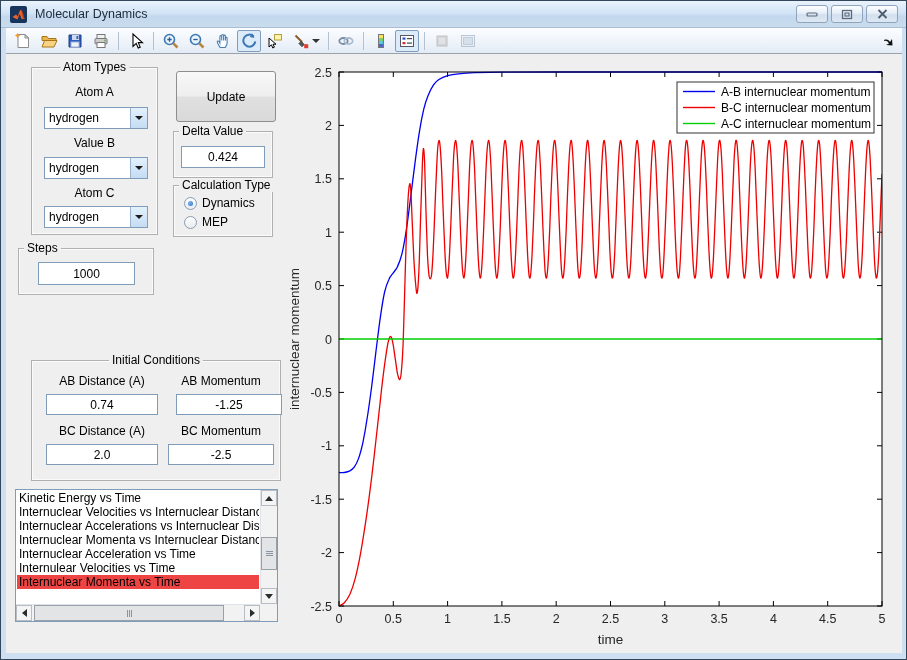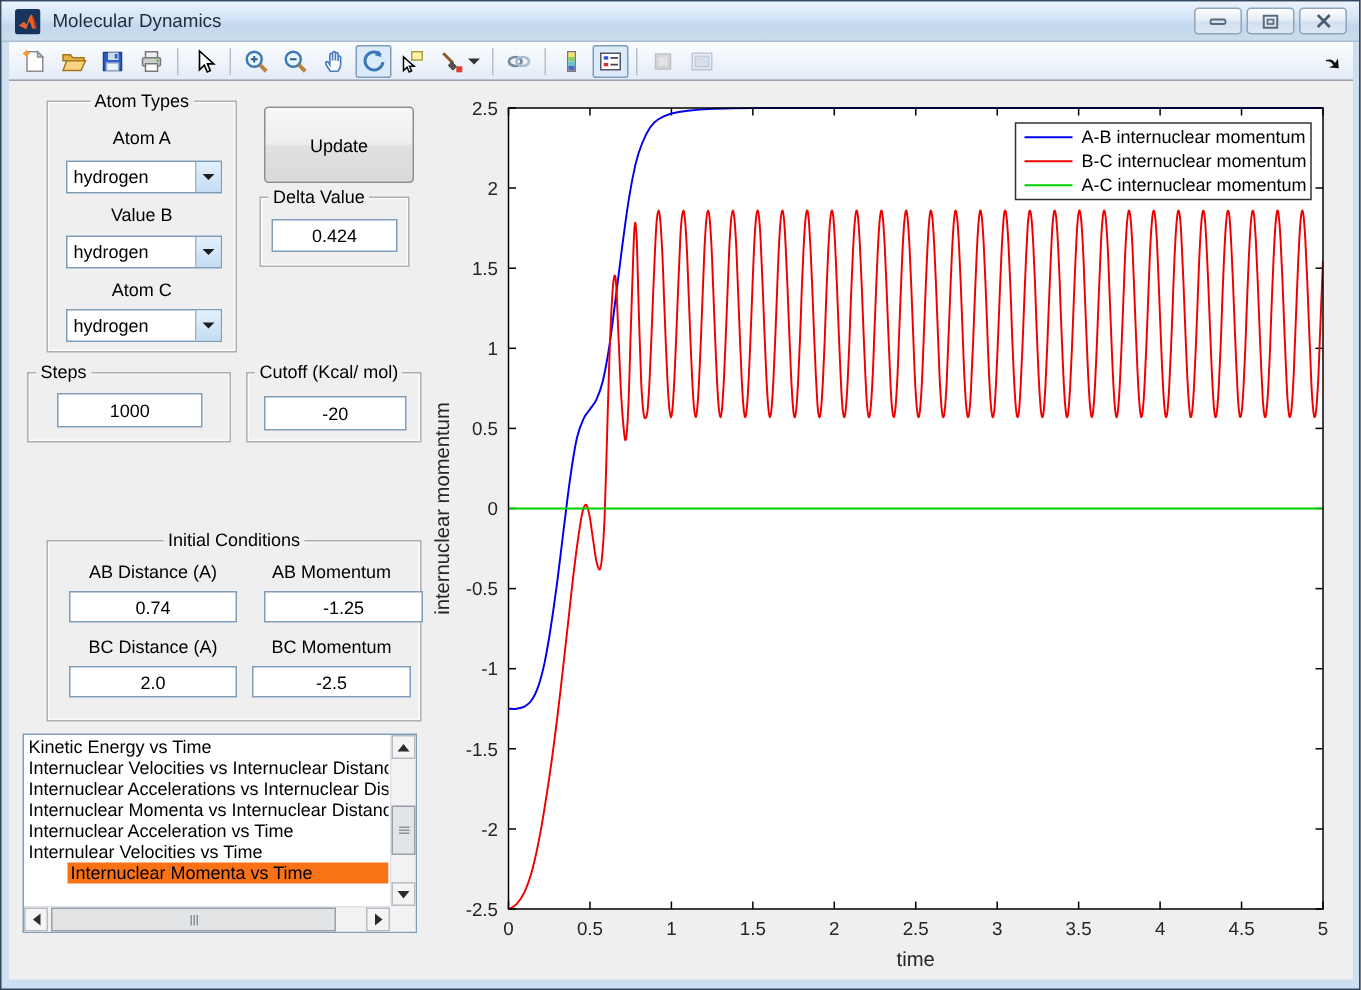--- a/index.html
+++ b/index.html
@@ -56,21 +56,21 @@
   #sl-left{left:0;}#sl-right{right:0;}
   #sl-thumb{position:absolute;left:19px;top:0;width:188px;height:19px;background:#f1f1f0;border:1px solid #82878f;}
   .tri-l{width:0;height:0;border-top:4px solid transparent;border-bottom:4px solid transparent;border-right:5px solid #2c2c2c;}
   .tri-r{width:0;height:0;border-top:4px solid transparent;border-bottom:4px solid transparent;border-left:5px solid #2c2c2c;}
   .tri-u{width:0;height:0;border-left:4px solid transparent;border-right:4px solid transparent;border-bottom:5px solid #2c2c2c;}
   .tri-d{width:0;height:0;border-left:4px solid transparent;border-right:4px solid transparent;border-top:5px solid #2c2c2c;}
   
   #listbox{position:absolute;left:14px;top:488px;width:263px;height:133px;background:#fff;border:1px solid #7f9db9;}
   #lb-items{position:absolute;left:1px;top:1px;right:18px;bottom:18px;overflow:hidden;}
   .lb-item{height:14px;line-height:14px;font-size:12px;padding-left:2px;white-space:nowrap;color:#000;}
-  .lb-item.selected{background:#f97316;margin-left:28px;}
+  .lb-item.selected{background:#ef4444;}
   .sb{position:absolute;background:#f2f2f2;}
   #lb-vsb{right:0;top:0;width:17px;bottom:17px;border-left:1px solid #dfe4ea;}
   #lb-hsb{left:0;bottom:0;height:17px;right:17px;border-top:1px solid #dfe4ea;}
   .sb-btn{position:absolute;background:#f4f4f4;border:1px solid #b8bdc4;display:flex;align-items:center;justify-content:center;}
   .sb-thumb{position:absolute;background:#e3e4e6;border:1px solid #9aa0a8;display:flex;align-items:center;justify-content:center;gap:1px;}
   .gripv{width:7px;height:1px;background:#8894a0;box-shadow:0 2px 0 #8894a0,0 -2px 0 #8894a0;}
   .griph{width:1px;height:7px;background:#8894a0;box-shadow:2px 0 0 #8894a0,-2px 0 0 #8894a0;}
   #lb-corner{position:absolute;right:0;bottom:0;width:17px;height:17px;background:#f2f2f2;}
   
   #chart-svg{position:absolute;left:285px;top:55px;}
@@ -252,30 +252,39 @@
       </div>
     </div>
 
     <button id="update-btn" style="top:17px;">Update</button>
 
     <div class="mlpanel" style="left:167px;top:77px;width:100px;height:47px;">
       <span class="ptitle left">Delta Value</span>
       <input class="mledit" style="left: 7px; top: 14px; width: 84px; height: 22px;" value="0.424">
     </div>
 
+    <div class="mlpanel" style="left:167px;top:131px;width:100px;height:52px;">
+      <span class="ptitle left">Calculation Type</span>
+      <div id="calc-options">
+          <div class="radio-row" style="left: 10px; top: 10px;">
+            <span class="radio on"></span>
+            <span>Dynamics</span>
+          </div>
+          <div class="radio-row" style="left: 10px; top: 29px;">
+            <span class="radio"></span>
+            <span>MEP</span>
+          </div>
+        </div>
+    </div>
 
     <div class="mlpanel" style="left:12px;top:194px;width:136px;height:47px;">
       <span class="ptitle left">Steps</span>
       <input class="mledit" style="left: 19px; top: 13px; width: 97px; height: 23px;" value="1000">
     </div>
 
-    <div class="mlpanel" style="left:158px;top:194px;width:117px;height:47px;">
-      <span class="ptitle left">Cutoff (Kcal/ mol)</span>
-      <input class="mledit" style="left: 11px; top: 15px; width: 95px; height: 23px;" value="-20">
-    </div>
 
 
     <div class="mlpanel" style="left:25px;top:306px;width:250px;height:121px;padding-left:32px;">
       <span class="ptitle center">Initial Conditions</span>
       <span class="mllabel" style="left:10px;top:13px;width:120px;">AB Distance (A)</span>
       <span class="mllabel" style="left:135px;top:13px;width:108px;">AB Momentum</span>
       <input class="mledit" style="left: 14px; top: 33px; width: 112px; height: 21px;" value="0.74">
       <input class="mledit" style="left: 144px; top: 33px; width: 106px; height: 21px;" value="-1.25">
       <span class="mllabel" style="left:10px;top:63px;width:120px;">BC Distance (A)</span>
       <span class="mllabel" style="left:135px;top:63px;width:108px;">BC Momentum</span>

